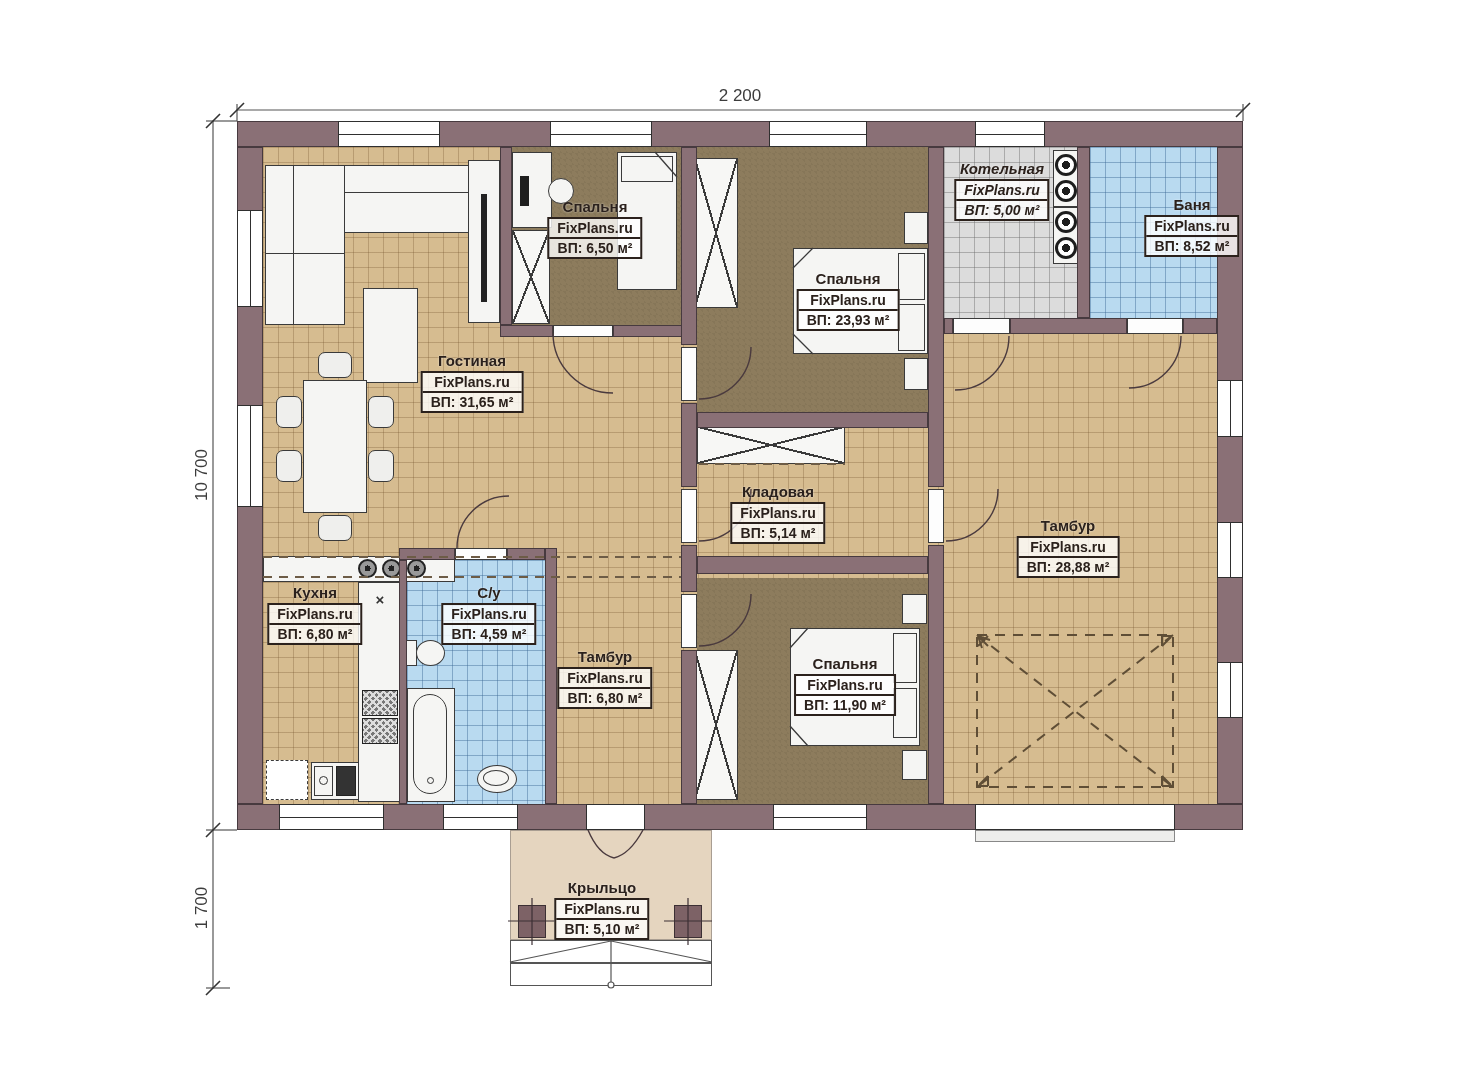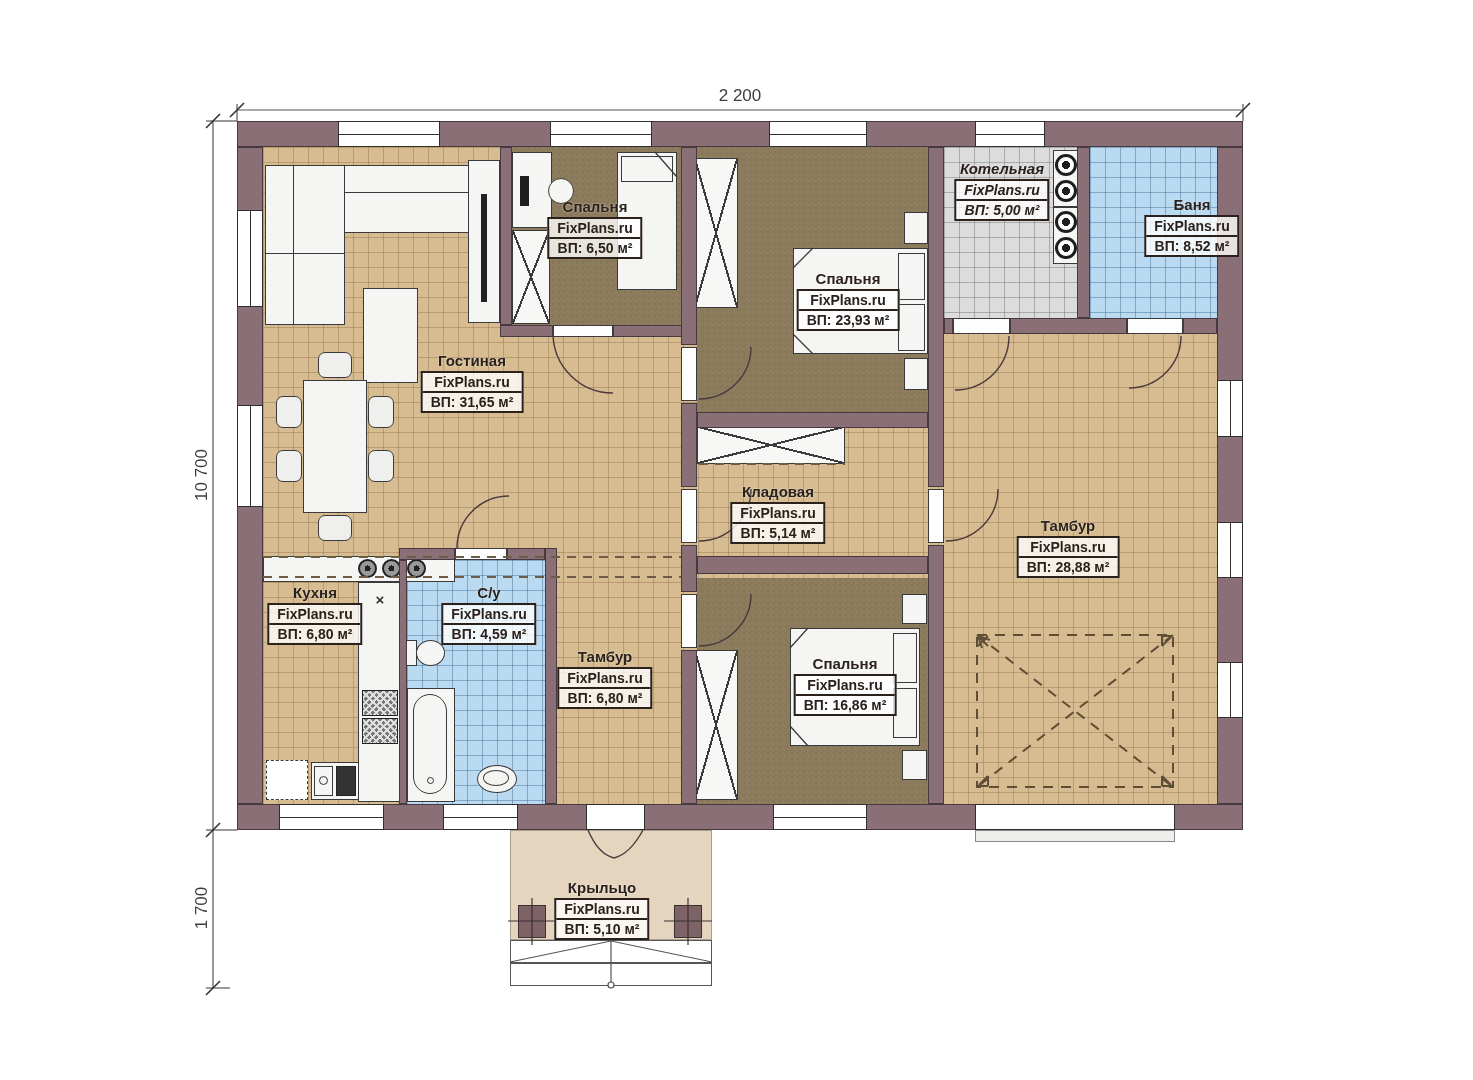--- a/index.html
+++ b/index.html
@@ -330,21 +330,21 @@
     <div class="rname">Тамбур</div>
     <div class="rbox">
       <div class="fix">FixPlans.ru</div>
       <div class="area">ВП: 6,80 м²</div>
     </div>
   </div>
   <div class="rlabel" style="left:845px;top:655px;">
     <div class="rname">Спальня</div>
     <div class="rbox">
       <div class="fix">FixPlans.ru</div>
-      <div class="area">ВП: 16,86 м²</div>
+      <div class="area">ВП: 11,90 м²</div>
     </div>
   </div>
   <div class="rlabel" style="left:602px;top:879px;">
     <div class="rname">Крыльцо</div>
     <div class="rbox">
       <div class="fix">FixPlans.ru</div>
       <div class="area">ВП: 5,10 м²</div>
     </div>
   </div>
 

